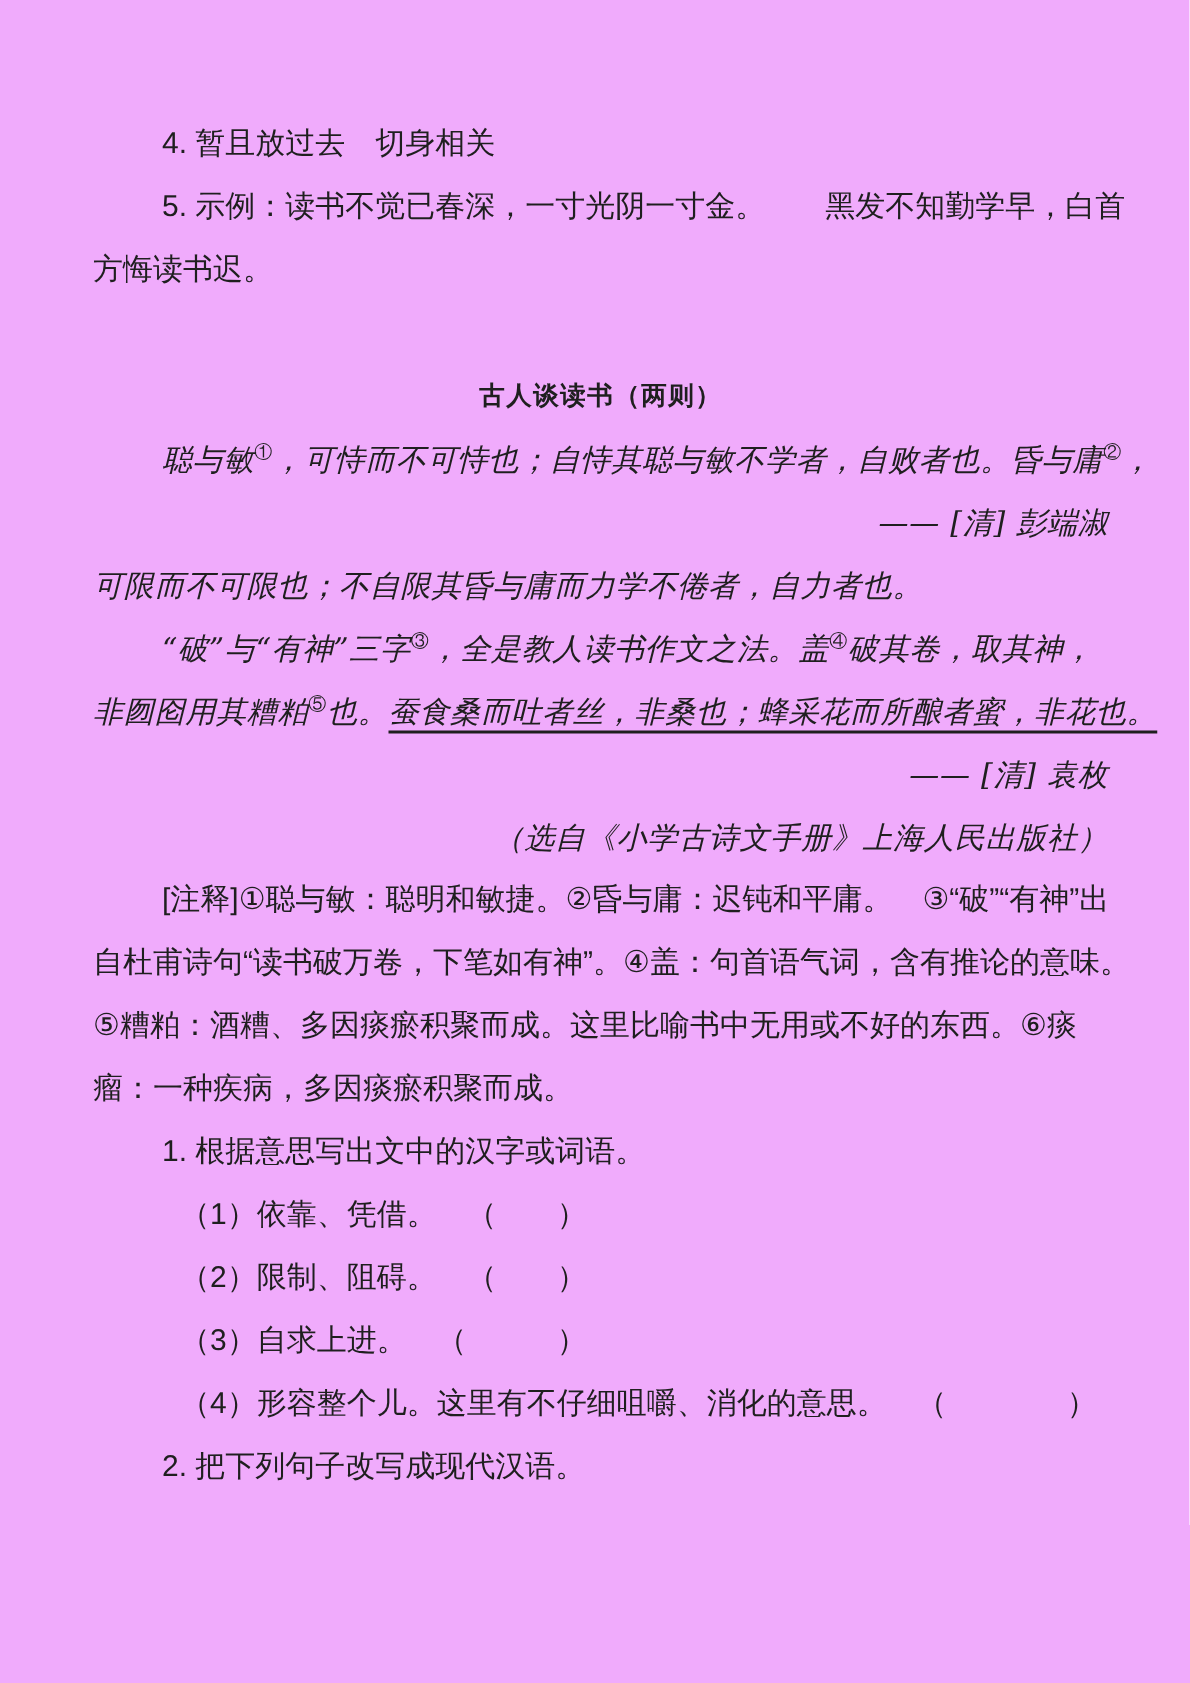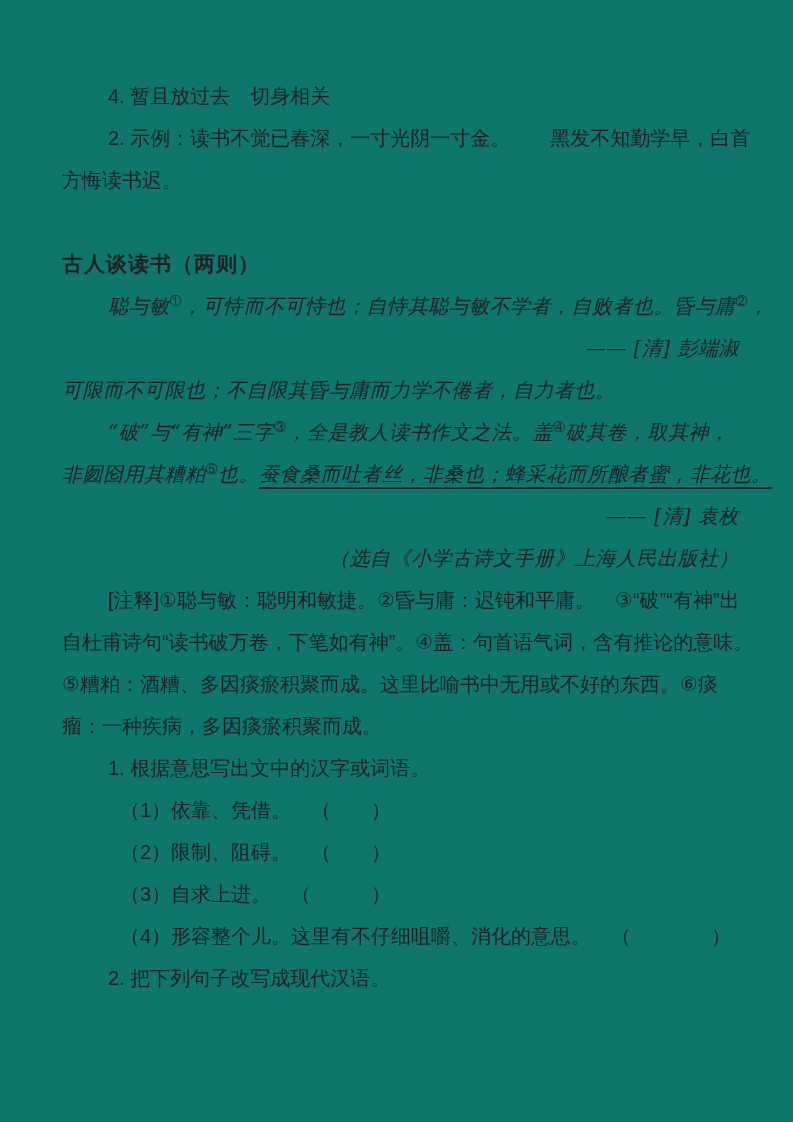--- a/index.html
+++ b/index.html
@@ -1,40 +1,41 @@
 <!DOCTYPE html>
 <html lang="zh"><head>
 <meta charset="utf-8">
 <style>
   html,body{margin:0;padding:0;background:#ffffff;}
   .page{
     position:relative;
     width:793px;height:1122px;
-    background:#0f766e;
+    background:#f0abfc;
     color:#1f1f1f;
     box-sizing:border-box;
     padding:75px 54px 0 62px;
     overflow:hidden;
     font-family:"Liberation Sans","DejaVu Sans",sans-serif;
   }
   .line{
     height:42px;
     line-height:42px;
     white-space:nowrap;
     font-size:20px;
   }
   .sans{font-family:"Liberation Sans","DejaVu Sans",sans-serif;}
   .kaiti{
     font-family:"DejaVu Serif","Liberation Serif",serif;
     font-style:italic;
     letter-spacing:0.5px;
   }
   .title{
+    text-align:center;
     font-weight:bold;
-    font-size:21px;
+    font-size:17px;
     letter-spacing:1px;
   }
   .right{text-align:right;}
   .ind{padding-left:46px;}
   .ind2{padding-left:58px;}
   .spacer{height:42px;}
   .line sup{
     font-size:12px;
     vertical-align:super;
     line-height:0;
@@ -45,21 +46,21 @@
     text-underline-offset:6px;
     font-style:italic;
   }
 </style>
 </head>
 <body>
 
 <div class="page">
   <div id="doc">
       <div class="line sans ind"><span>4. 暂且放过去　切身相关</span></div>
-      <div class="line sans ind"><span>2. 示例：读书不觉已春深，一寸光阴一寸金。　　黑发不知勤学早，白首</span></div>
+      <div class="line sans ind"><span>5. 示例：读书不觉已春深，一寸光阴一寸金。　　黑发不知勤学早，白首</span></div>
       <div class="line sans"><span>方悔读书迟。</span></div>
       <div class="line spacer"></div>
       <div class="line sans title"><span>古人谈读书（两则）</span></div>
       <div class="line kaiti ind"><span>聪与敏</span><sup>①</sup><span>，可恃而不可恃也；自恃其聪与敏不学者，自败者也。昏与庸</span><sup>②</sup><span>，</span></div>
       <div class="line kaiti right"><span>—— [清] 彭端淑</span></div>
       <div class="line kaiti"><span>可限而不可限也；不自限其昏与庸而力学不倦者，自力者也。</span></div>
       <div class="line kaiti ind"><span>“破”与“有神”三字</span><sup>③</sup><span>，全是教人读书作文之法。盖</span><sup>④</sup><span>破其卷，取其神，</span></div>
       <div class="line kaiti"><span>非囫囵用其糟粕</span><sup>⑤</sup><span>也。</span><span class="u">蚕食桑而吐者丝，非桑也；蜂采花而所酿者蜜，非花也。</span></div>
       <div class="line kaiti right"><span>—— [清] 袁枚</span></div>
       <div class="line kaiti right"><span>（选自《小学古诗文手册》上海人民出版社）</span></div>

